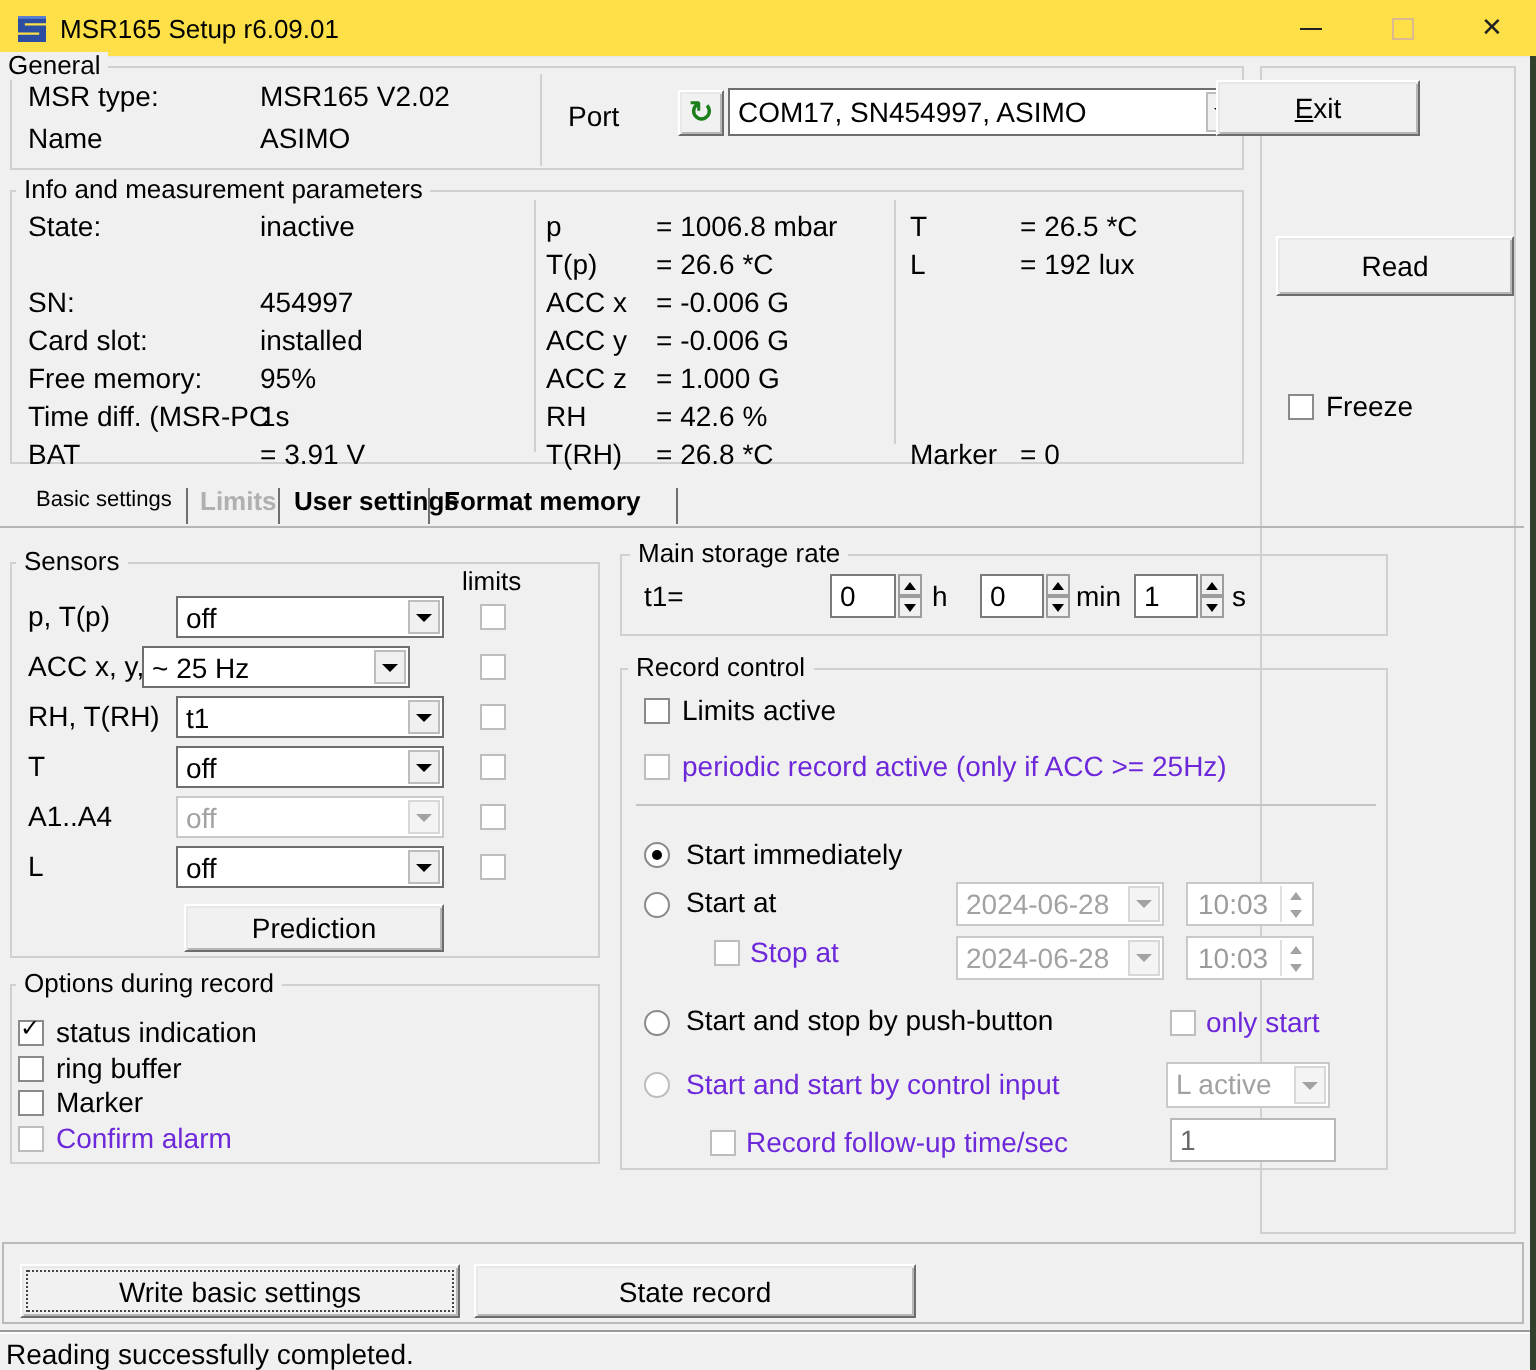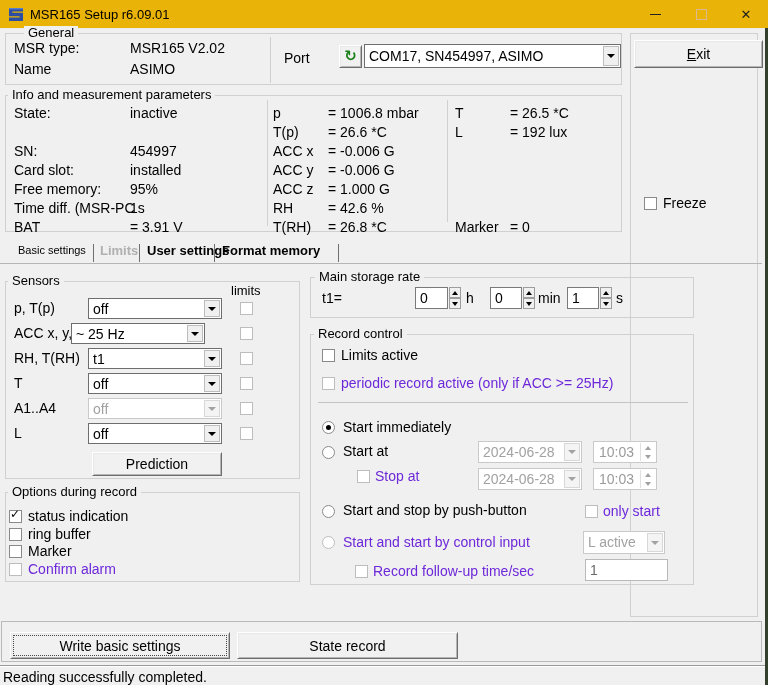--- a/index.html
+++ b/index.html
@@ -2,21 +2,21 @@
 <html><head>
 <meta charset="utf-8">
 <style>
   html,body{margin:0;padding:0;background:#cfcfcf;}
   .window{position:relative;width:768px;height:685px;background:#f0f0f0;overflow:hidden;
           font-family:"Liberation Sans",sans-serif;font-size:14px;color:#000;}
   .t{position:absolute;white-space:nowrap;font-size:14px;line-height:15px;}
   .dis{color:#6d28d9;}
   .small{font-size:13px;}
   
-  .titlebar{position:absolute;left:0;top:0;right:0;height:28px;background:#eab308;border-bottom:1px solid #e9e9e9;}
+  .titlebar{position:absolute;left:0;top:0;right:0;height:28px;background:#fde047;border-bottom:1px solid #e9e9e9;}
   .title-text{position:absolute;left:30px;top:7px;font-size:13px;}
   .tbtn{position:absolute;top:0;width:46px;height:28px;display:flex;align-items:center;justify-content:center;}
   .minbar{width:11px;height:1px;background:#222;}
   .maxsq{width:9px;height:9px;border:1px solid #ddb990;}
   .closex{font-size:13px;font-family:"DejaVu Sans",sans-serif;color:#222;}
   
   .group{position:absolute;border:1px solid #d0d0d0;box-sizing:border-box;}
   .glabel{position:absolute;background:#f0f0f0;padding:0 4px;font-size:13px;white-space:nowrap;line-height:14px;}
   .vline{position:absolute;width:1px;background:#d0d0d0;}
   .hline{position:absolute;height:1px;background:#c4c4c4;}
@@ -83,40 +83,43 @@
       </div>
     <div class="tbtn" style="left:678px">
         <div class="maxsq"></div>
       </div>
     <div class="tbtn" style="left:724px;width:44px">
         <span class="closex">✕</span>
       </div>
   </div>
 
   <div class="group" style="left:5px;top:33px;width:617px;height:52px"></div>
-  <span class="glabel" style="left:24px;top:26px">General</span>
+  <span class="glabel" style="left:0;top:26px">General</span>
   <span class="t" style="left:14px;top:41px">MSR type:</span>
   <span class="t" style="left:130px;top:41px">MSR165 V2.02</span>
   <span class="t" style="left:14px;top:62px">Name</span>
   <span class="t" style="left:130px;top:62px">ASIMO</span>
   <div class="vline" style="left:270px;top:37px;height:46px"></div>
   <span class="t" style="left:284px;top:51px">Port</span>
   <div class="btn" style="left:339px;top:45px;width:23px;height:23px">
     <span class="refresh-glyph">↻</span>
   </div>
   <div class="combo" style="left:364px;top:44px;width:257px;height:24px">
     <span class="combo-text" style="top:3px">COM17, SN454997, ASIMO</span>
     <span class="combo-arrow">
         <span class="tri-dn"></span>
       </span>
   </div>
 
   <div class="group" style="left:630px;top:33px;width:128px;height:584px"></div>
-  <div class="btn" style="left:634px;top:40px;width:129px;height:28px">
+  <div class="btn" style="left:608px;top:40px;width:102px;height:28px">
     <span><span style="text-decoration:underline">E</span><span>xit</span></span>
+  </div>
+  <div class="btn" style="left:638px;top:118px;width:119px;height:30px">
+    <span>Read</span>
   </div>
   <div class="cb" style="left:644px;top:197px"></div>
   <span class="t" style="left:663px;top:196px">Freeze</span>
 
   <div class="group" style="left:5px;top:95px;width:617px;height:137px"></div>
   <span class="glabel" style="left:8px;top:88px">Info and measurement parameters</span>
 
   <span class="t" style="left:14px;top:106px">State:</span>
   <span class="t" style="left:130px;top:106px">inactive</span>
   <span class="t" style="left:14px;top:144px">SN:</span>

